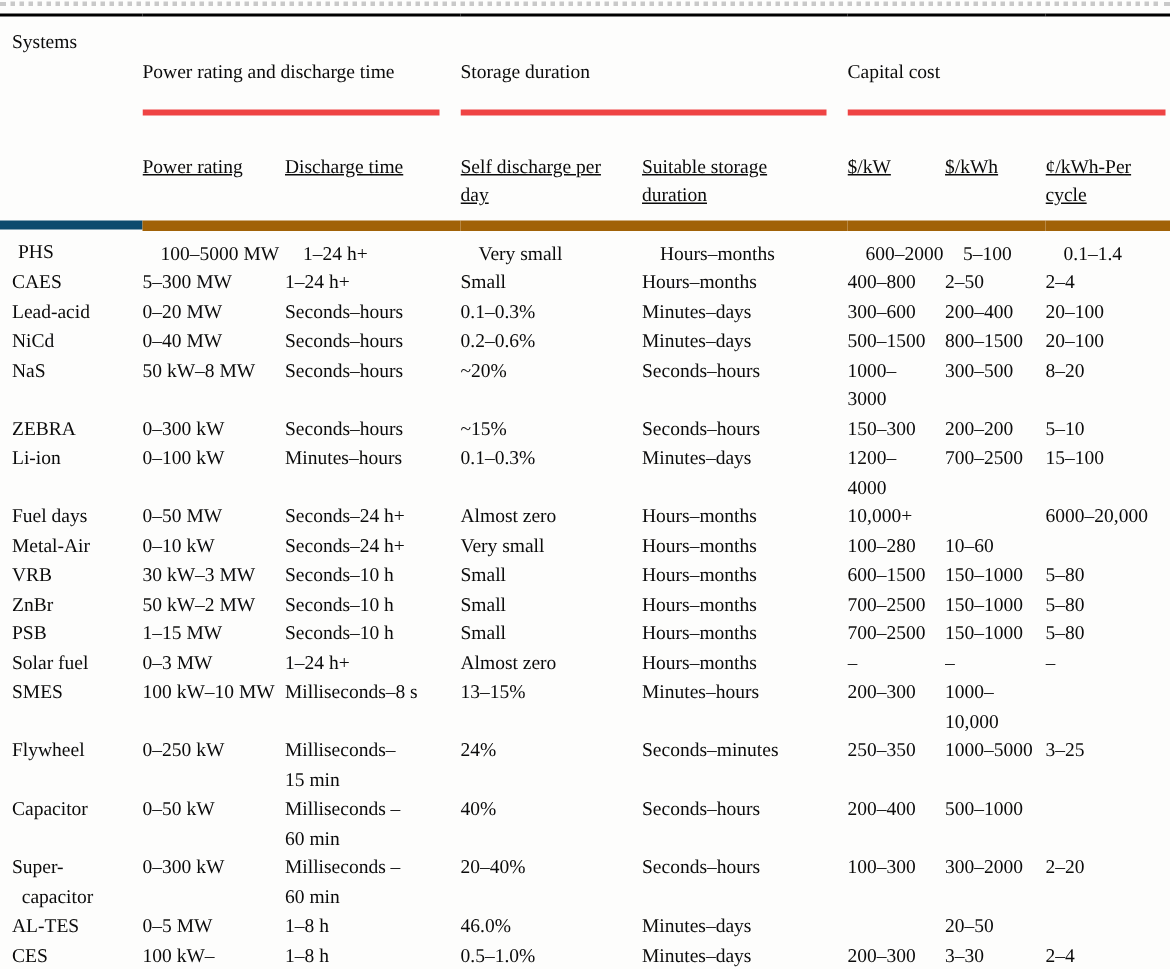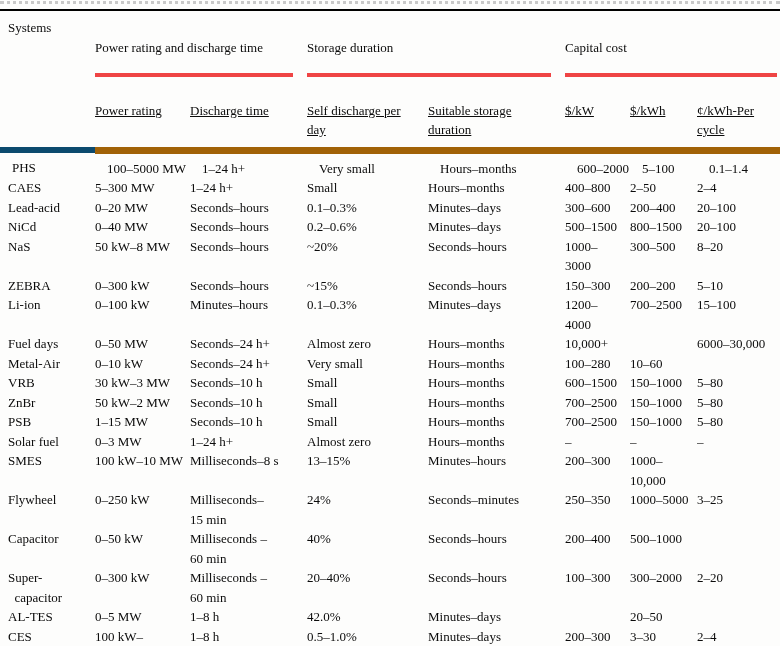--- a/index.html
+++ b/index.html
@@ -180,21 +180,21 @@
           <td>15–100</td>
         </tr>
         <tr>
           <td>Fuel days</td>
           <td>0–50 MW</td>
           <td>Seconds–24 h+</td>
           <td>Almost zero</td>
           <td>Hours–months</td>
           <td>10,000+</td>
           <td></td>
-          <td>6000–30,000</td>
+          <td>6000–20,000</td>
         </tr>
         <tr>
           <td>Metal-Air</td>
           <td>0–10 kW</td>
           <td>Seconds–24 h+</td>
           <td>Very small</td>
           <td>Hours–months</td>
           <td>100–280</td>
           <td>10–60</td>
           <td></td>
@@ -281,21 +281,21 @@
           <td>20–40%</td>
           <td>Seconds–hours</td>
           <td>100–300</td>
           <td>300–2000</td>
           <td>2–20</td>
         </tr>
         <tr>
           <td>AL-TES</td>
           <td>0–5 MW</td>
           <td>1–8 h</td>
-          <td>42.0%</td>
+          <td>46.0%</td>
           <td>Minutes–days</td>
           <td></td>
           <td>20–50</td>
           <td></td>
         </tr>
         <tr>
           <td>CES</td>
           <td>100 kW–
 300 MW</td>
           <td>1–8 h</td>

